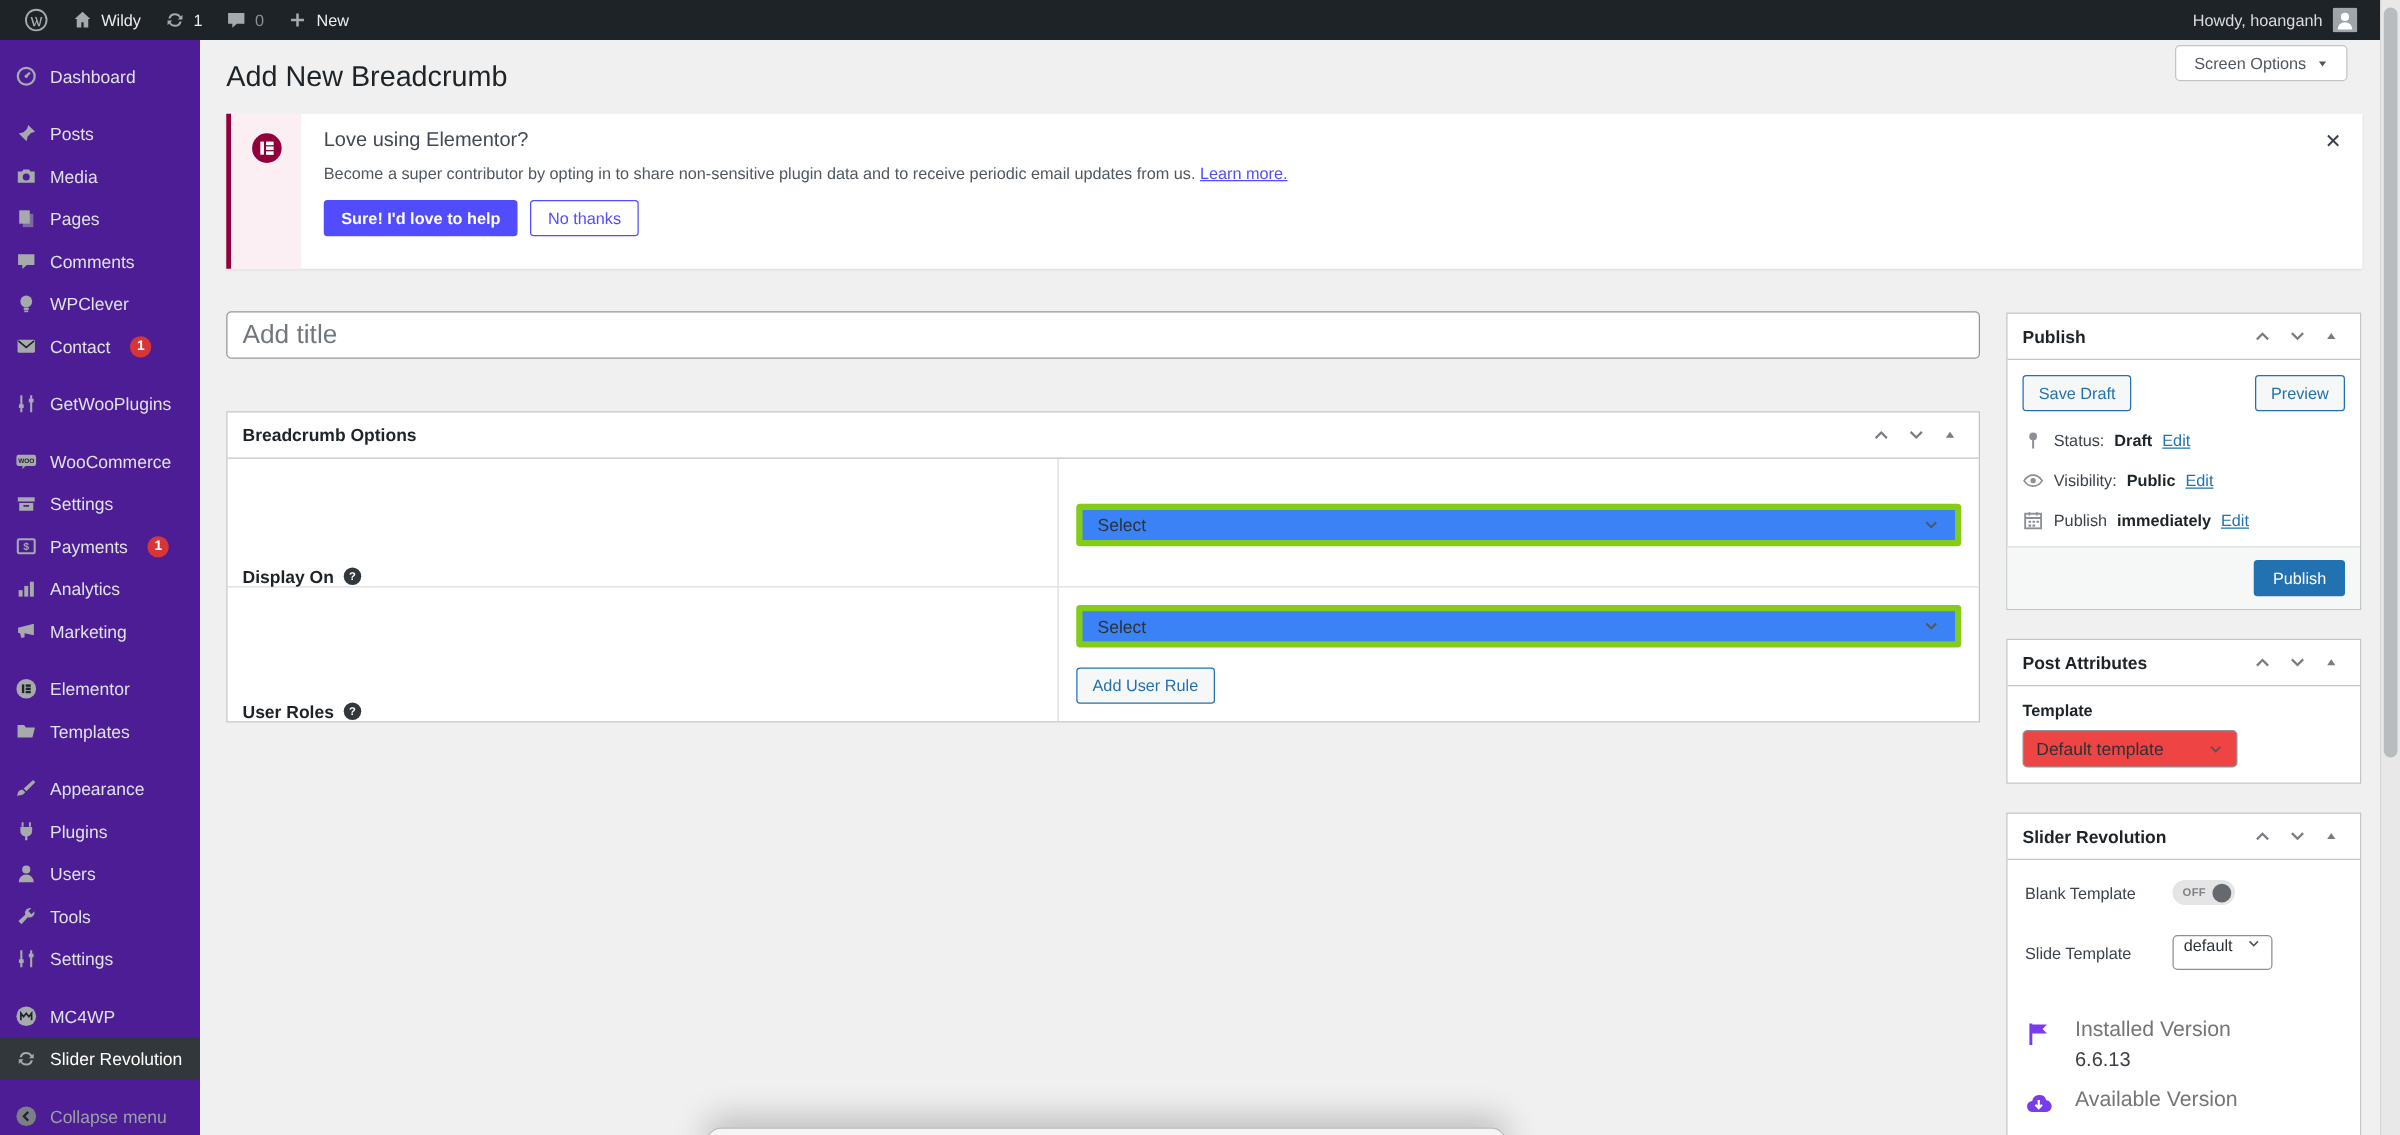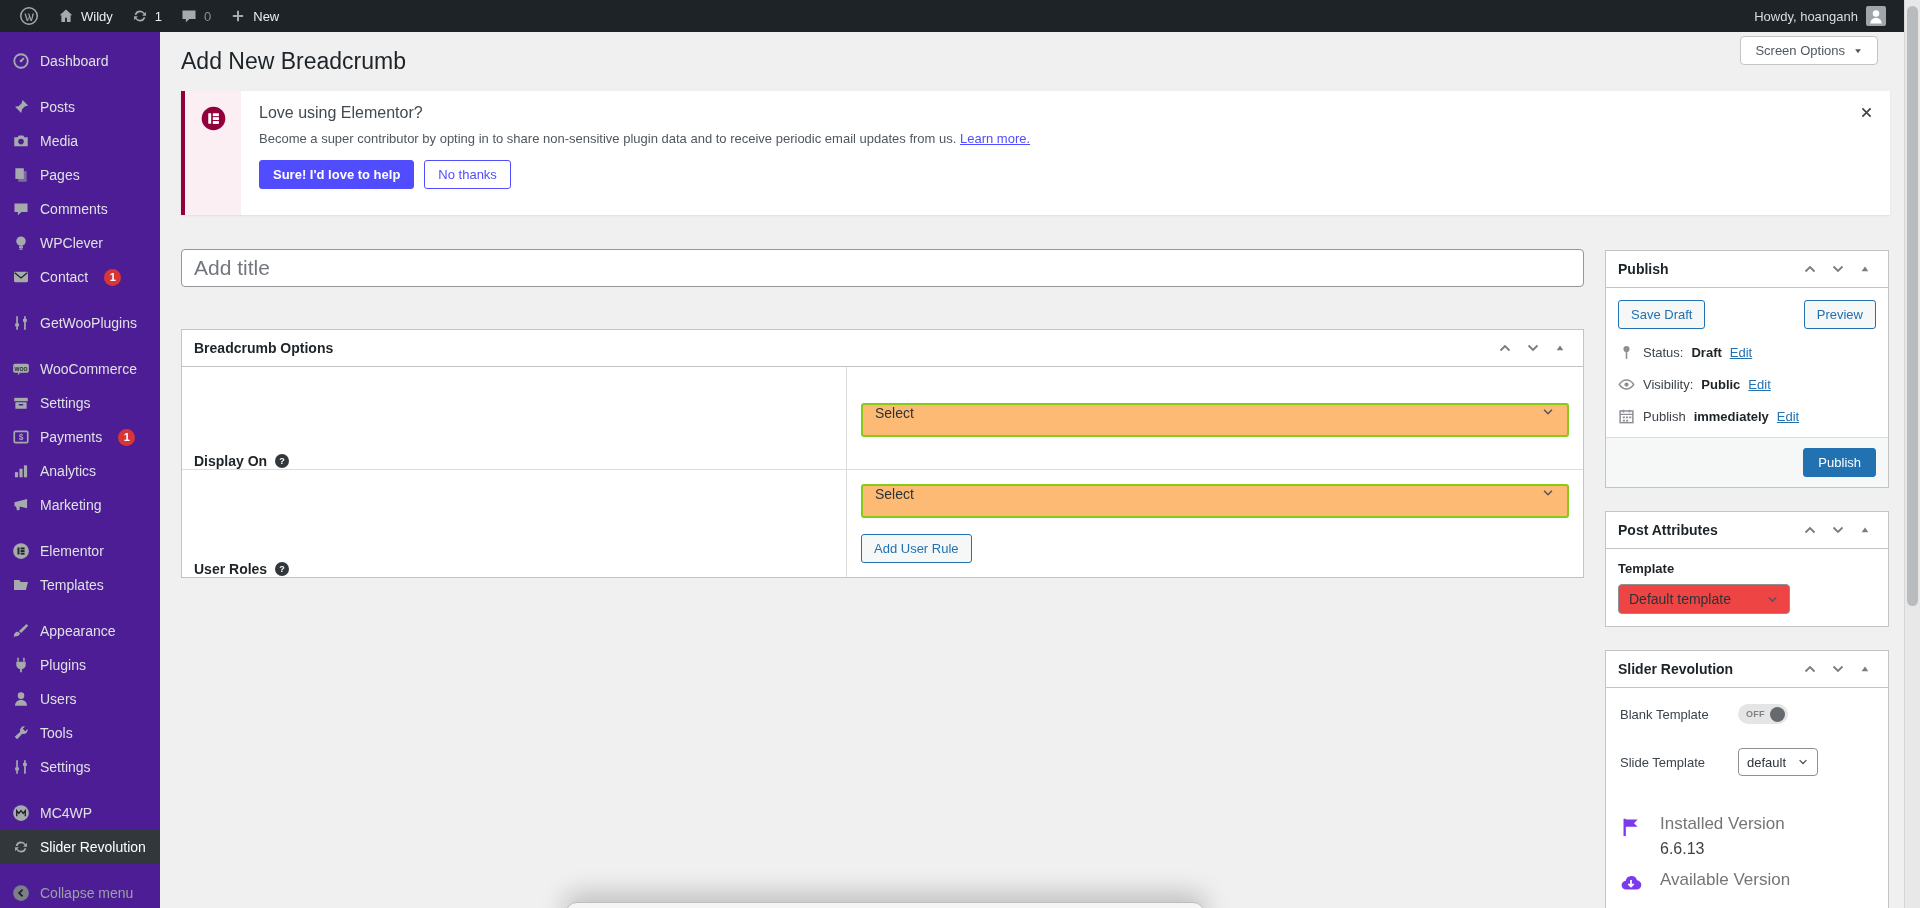--- a/index.html
+++ b/index.html
@@ -64,21 +64,21 @@
   .pc-btn.small { width:22px; padding:4px 5px; }
 
   #breadcrumb-panel { margin-top:42px; width:1403px; }
   .bc-row { display:flex; }
   .bc-row + .bc-row { border-top:1px solid #dcdcde; }
   .bc-left { width:725px; border-right:1px solid #dcdcde; display:flex; align-items:flex-end; gap:7px; padding:0 12px; }
   .bc-label { font-size:14px; font-weight:bold; color:#1d2327; }
   .help-ic { width:16px; height:16px; color:#32373c; cursor:pointer; }
   .bc-right { flex:1; padding:14px; }
   .bc-right.tall { padding-top:36px; padding-bottom:32px; }
-  .wp-select { width:708px; height:34px; border:2px solid #84cc16; border-radius:3px; background:#fdba74; display:flex; padding:0 12px; font-size:14px; color:#2c3338; cursor:pointer; }
+  .wp-select { width:708px; height:34px; border:5px solid #84cc16; border-radius:3px; background:#3b82f6; display:flex; align-items:center; padding:0 12px; font-size:14px; color:#2c3338; cursor:pointer; }
   .wp-select .sel-arrow { margin-left:auto; width:14px; height:14px; color:#50575e; }
   .btn-row { margin-top:16px; display:flex; gap:12px; }
   .wp-btn-secondary { background:#f6f7f7; border:1px solid #2271b1; color:#2271b1; border-radius:3px; padding:6px 12px; font-size:13px; cursor:pointer; white-space:nowrap; }
   .wp-btn-primary { background:#2271b1; border:1px solid #2271b1; color:#fff; border-radius:3px; padding:6px 14px; font-size:13px; cursor:pointer; }
 
   
   #right-col { position:absolute; left:1605px; top:250px; width:284px; }
   .side-panel { margin-bottom:23px; }
   #publish-body { padding:12px; }
   #publish-actions { display:flex; }
@@ -95,21 +95,21 @@
   #pa-select { margin-top:8px; width:172px; height:30px; border:1px solid #8c8f94; border-radius:4px; display:flex; align-items:center; padding:0 10px; font-size:14px; color:#2c3338; background:#ef4444; cursor:pointer; }
   #pa-select .sel-arrow { margin-left:auto; width:13px; height:13px; color:#50575e; }
 
   #sr-body { padding:16px 14px; }
   .sr-row { display:flex; align-items:center; font-size:13px; color:#3c434a; }
   .sr-row + .sr-row { margin-top:24px; }
   .sr-label { width:118px; }
   .toggle { width:50px; height:20px; background:#e5e5e5; border-radius:11px; display:flex; align-items:center; padding:0 3px 0 8px; cursor:pointer; }
   .toggle-text { font-size:9px; font-weight:bold; color:#7e8287; letter-spacing:.3px; }
   .toggle-knob { margin-left:auto; width:15px; height:15px; border-radius:50%; background:#666a6e; }
-  #sr-select { width:80px; height:28px; border:1px solid #8c8f94; border-radius:4px; display:flex; align-items:center; padding:0 8px; font-size:13px; color:#2c3338; background:#fff; cursor:pointer; }
+  #sr-select { width:80px; height:28px; border:1px solid #8c8f94; border-radius:4px; display:flex; align-items:flex-start; padding:0 8px; font-size:13px; color:#2c3338; background:#fff; cursor:pointer; }
   #sr-select .sel-arrow { margin-left:auto; width:12px; height:12px; color:#50575e; }
   #sr-versions { margin-top:38px; }
   .ver-row { display:flex; gap:18px; margin-top:12px; }
   .ver-ic { width:22px; height:22px; color:#7c3aed; flex:0 0 22px; margin-top:2px; }
   .ver-label { font-size:17px; color:#757575; }
   .ver-value { font-size:16px; color:#3f3f46; margin-top:6px; }
 
   
   #bottom-popup { position:absolute; left:565px; top:902px; width:640px; height:30px; background:#f5f5f5; border:1px solid #bdbdbd; border-radius:12px 12px 0 0; box-shadow:0 -8px 26px rgba(0,0,0,.22); }
 </style>

